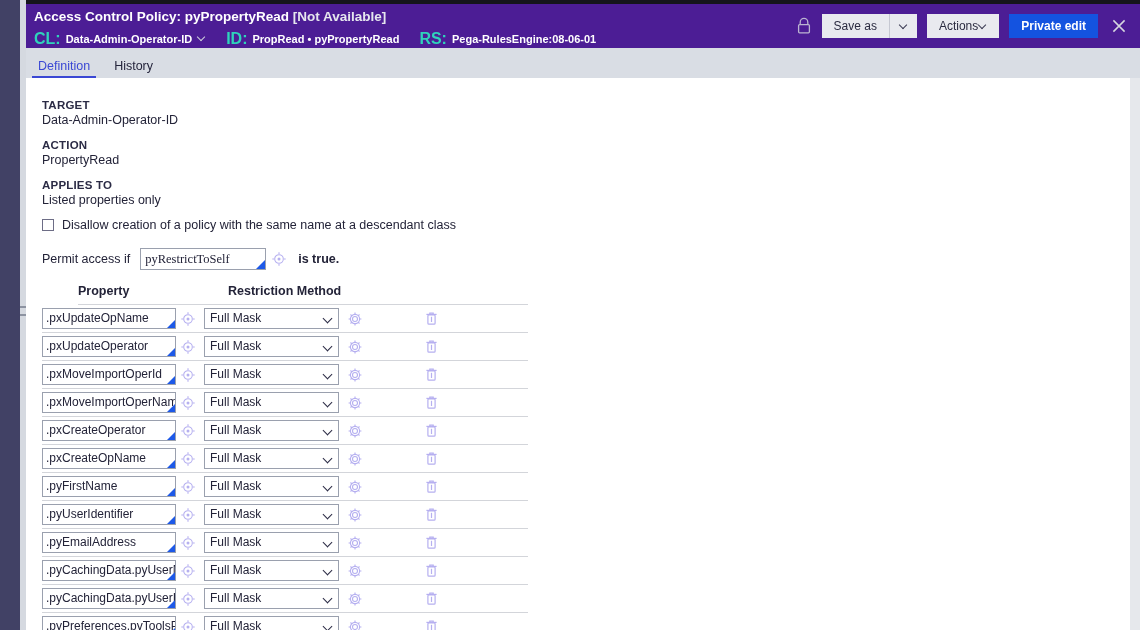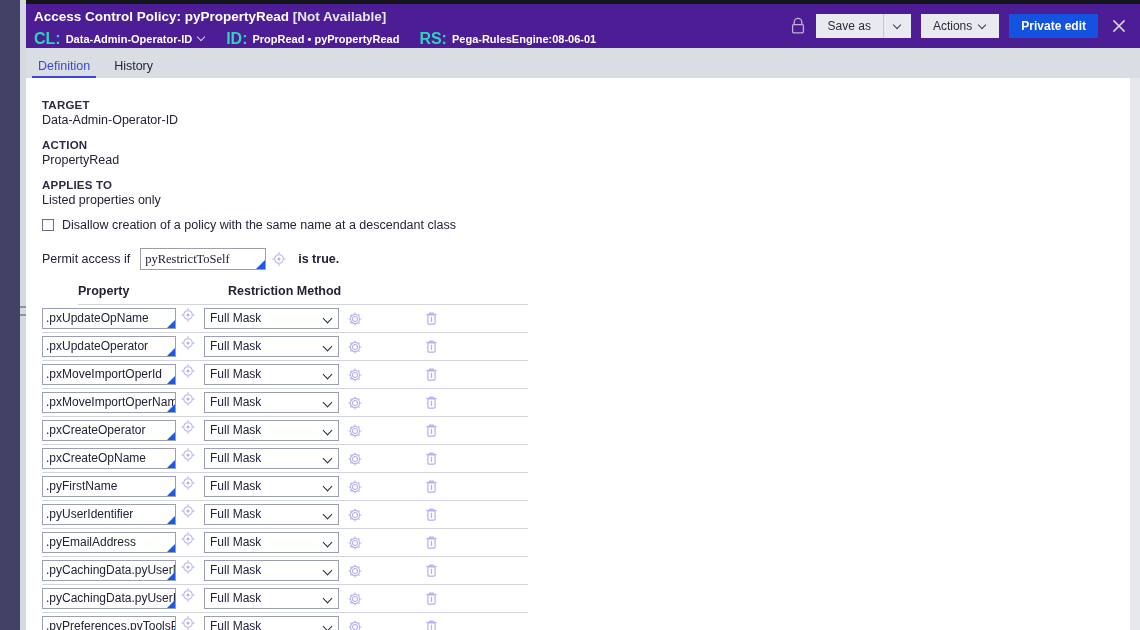--- a/index.html
+++ b/index.html
@@ -105,21 +105,21 @@
     font-family: "Liberation Sans", sans-serif;
     font-size: 12px;
     height: 24px;
     padding: 0 12px;
     cursor: pointer;
     display: flex; align-items: center; justify-content: center;
     white-space: nowrap;
   }
   .btn-split-main { border-right: 1px solid #c6c8d2; }
   .btn-split-arrow { padding: 0 9px; }
-  .btn-actions { gap: 6px; }
+  .btn-actions { }
   .btn-primary {
     background: #1453e0;
     color: #ffffff;
     font-weight: bold;
     font-size: 12px;
     height: 24px;
     padding: 0 12px;
     border: none; cursor: pointer;
     display: flex; align-items: center;
     white-space: nowrap;
@@ -236,21 +236,21 @@
     margin-left: 36px;
   }
   .col-prop { width: 162px; }
   .col-rest { width: 324px; }
 
   .trow {
     display: flex; align-items: center;
     height: 28px;
     border-bottom: 1px solid #d3d5da;
   }
-  .cell-prop { width: 162px; display: flex; }
+  .cell-prop { width: 162px; display: flex; align-items: center; }
   .prop-input {
     position: relative;
     width: 134px; height: 21px;
     border: 1px solid #9aa0ae;
     background: #ffffff;
     font-size: 12px;
     color: #232338;
     line-height: 19px;
     padding: 0 8px 0 3px;
     overflow: hidden;

